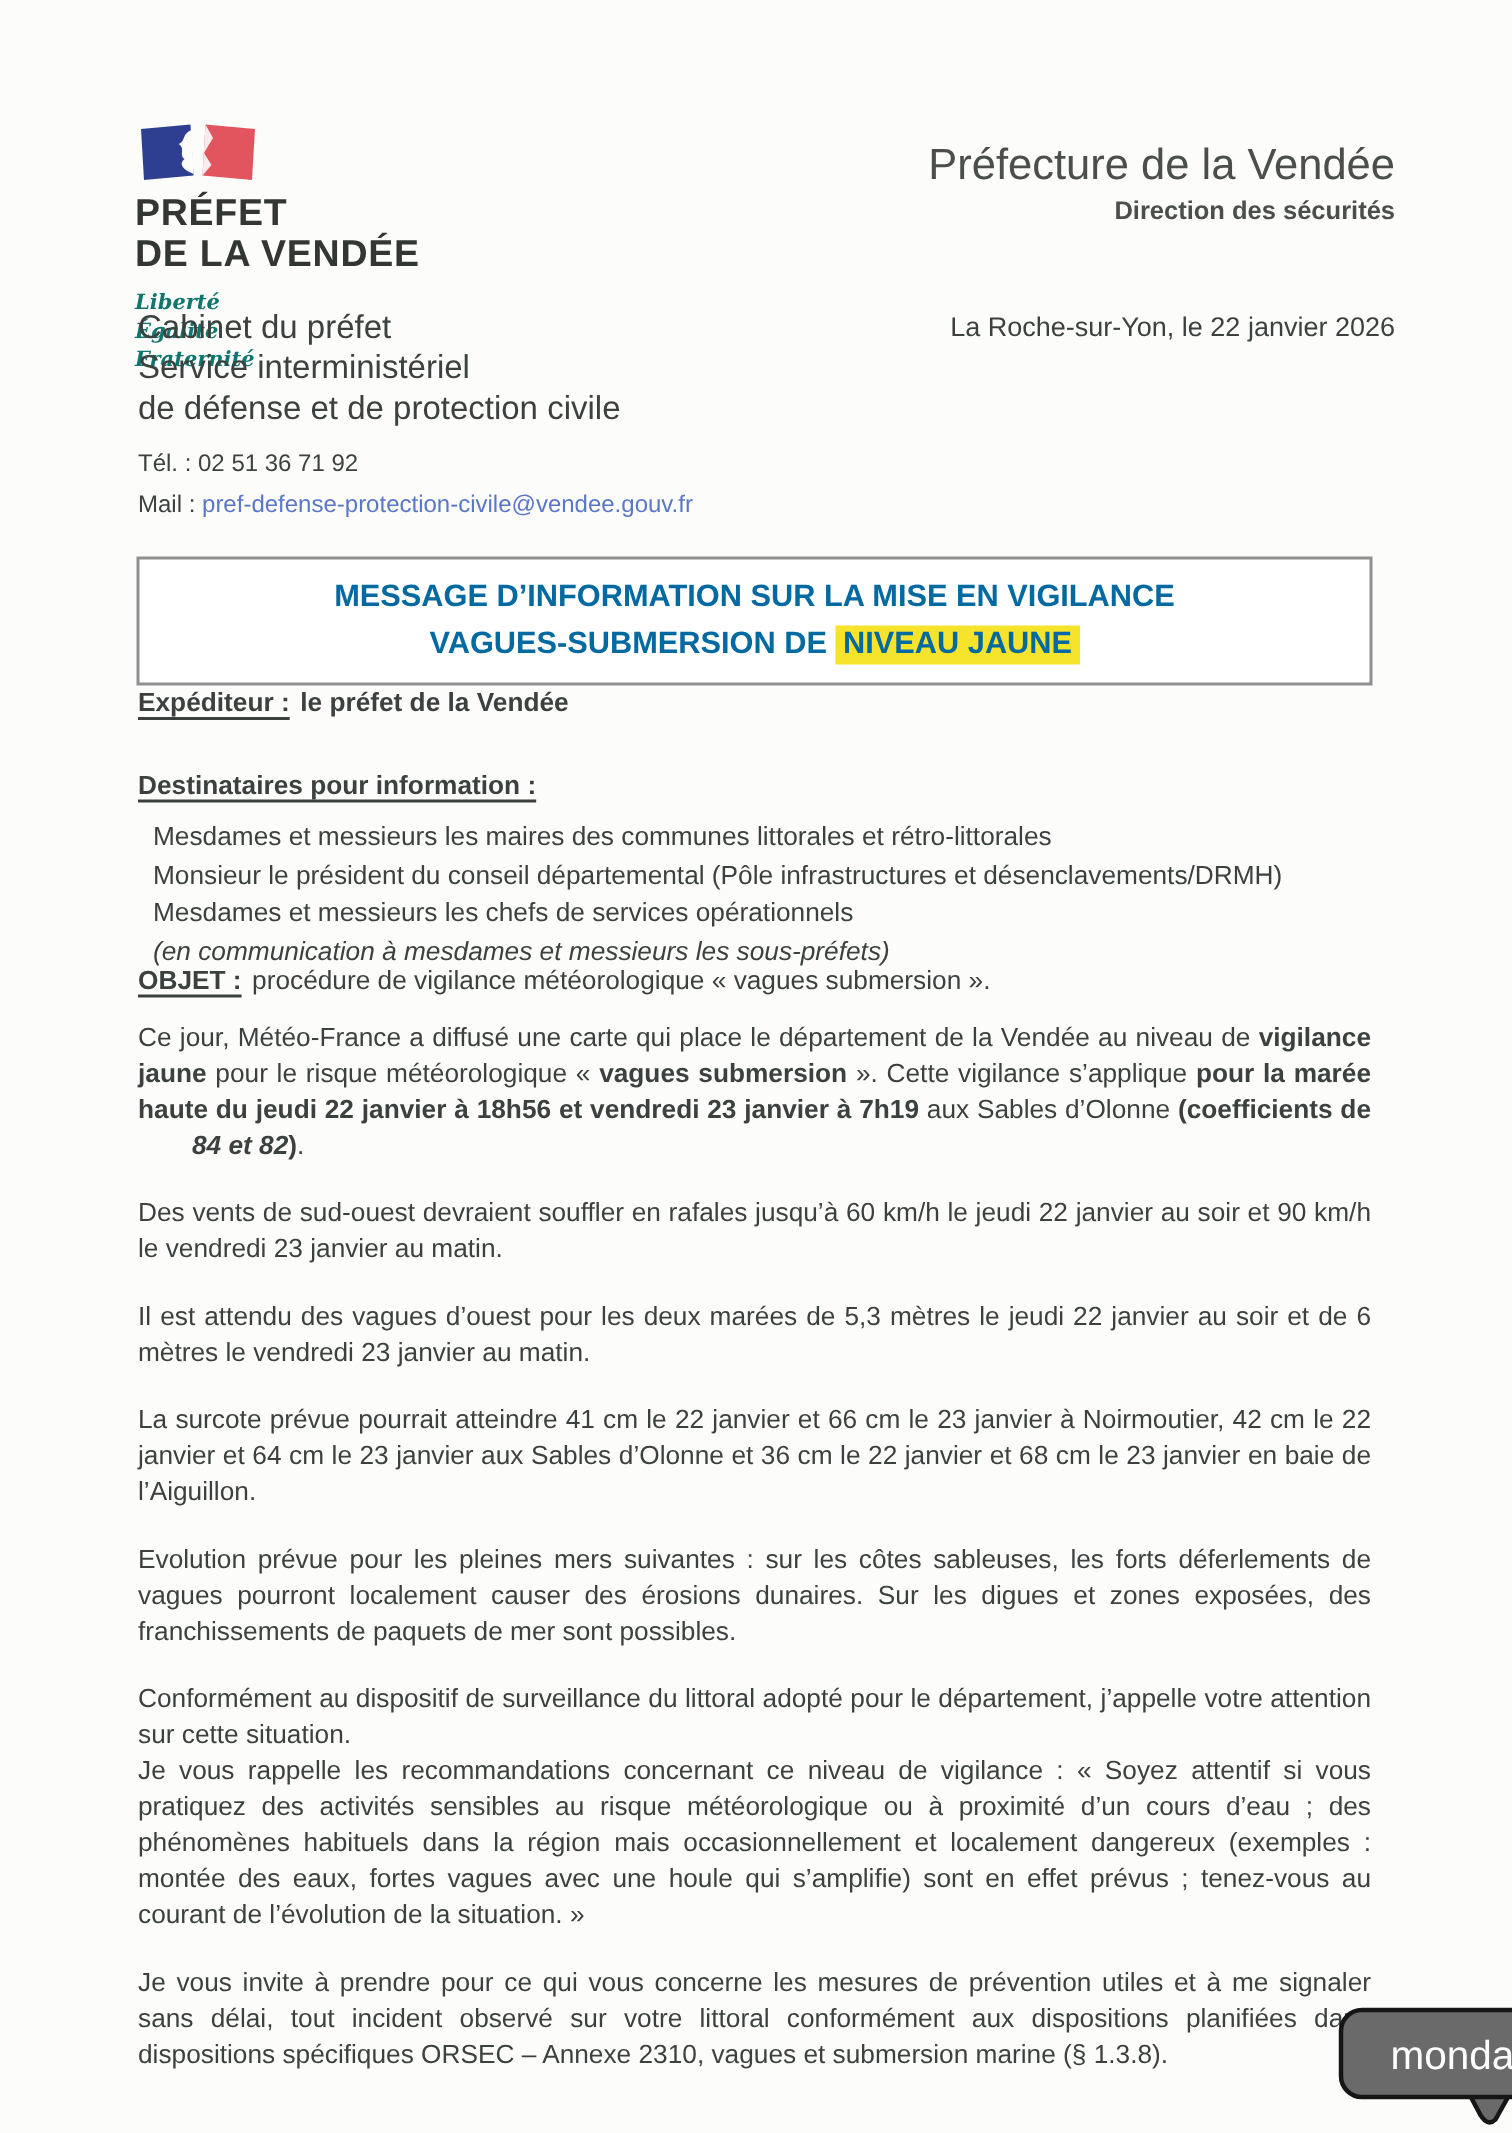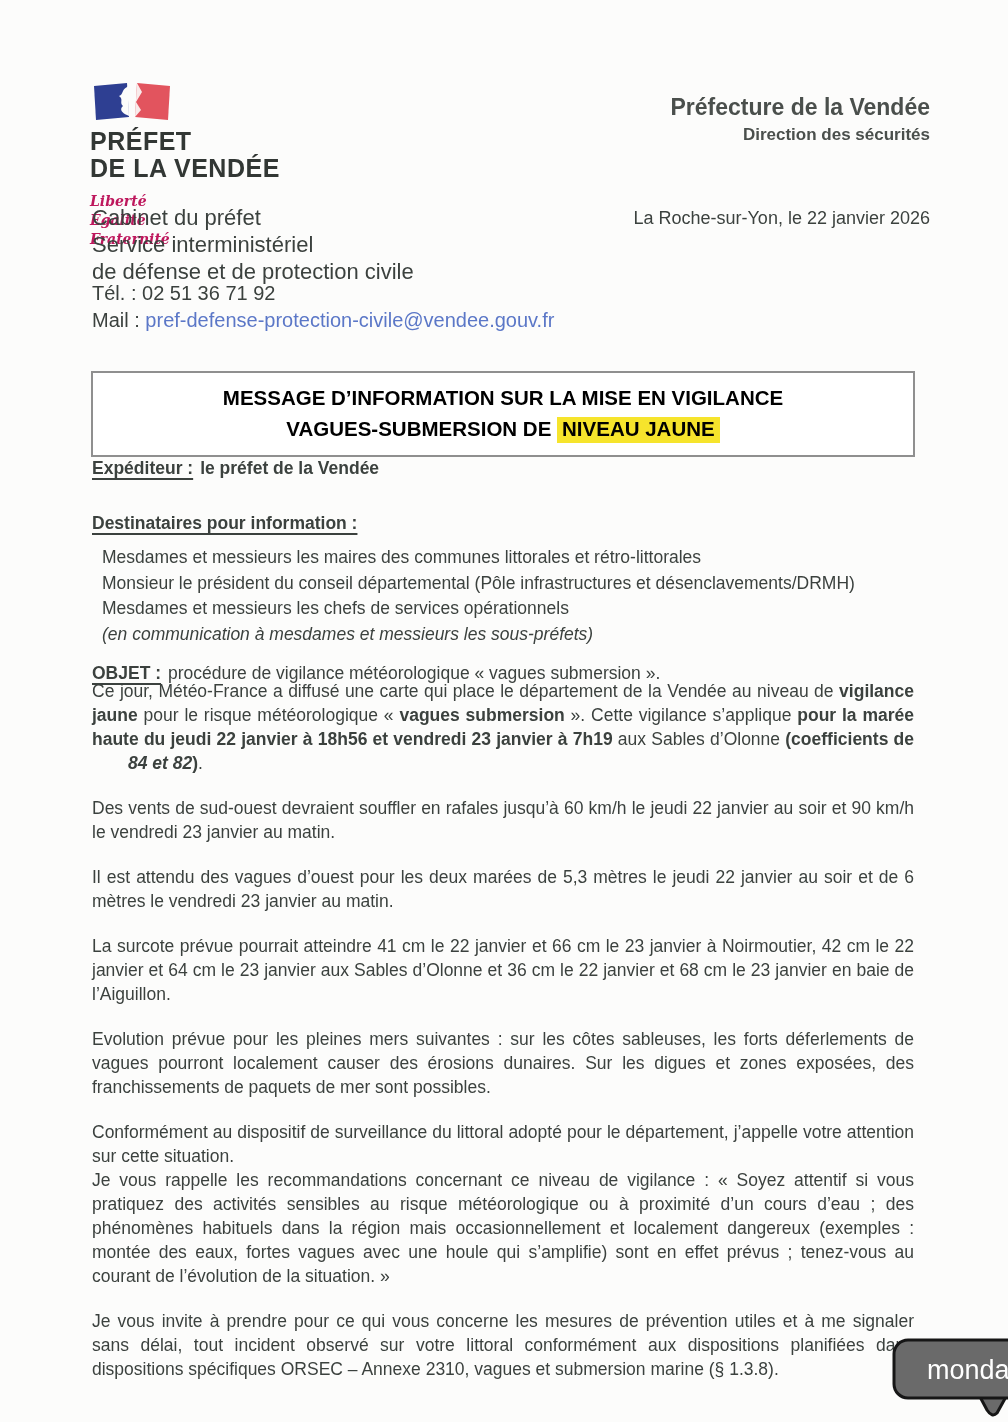--- a/index.html
+++ b/index.html
@@ -8,51 +8,51 @@
     background:var(--page_bg,#fcfcfb);overflow:hidden;
     font-family:"Liberation Sans",sans-serif;color:var(--text,#3b413e);
   }
   .abs{position:absolute;}
 
   
   .logo-block{left:90px;top:80px;}
   .logo-title{margin-top:0;font-size:25px;font-weight:800;letter-spacing:.5px;
               line-height:27px;color:#323734;}
   .motto{margin-top:10px;font-family:"DejaVu Serif",serif;font-style:italic;
-         font-weight:700;font-size:14px;line-height:19px;color:#be185d;}
+         font-weight:700;font-size:14px;line-height:19px;color:#0f766e;}
 
   
   .header-right{right:78px;top:94px;text-align:right;color:#4a4f4c;}
-  .header-right .l1{font-size:23px;font-weight:700;}
+  .header-right .l1{font-size:29px;font-weight:400;}
   .header-right .l2{font-size:17px;font-weight:700;margin-top:4px;}
 
   .sender-block{left:92px;top:204px;font-size:22px;line-height:27px;}
   .dateline{right:78px;top:208px;font-size:18px;}
-  .contact{left:92px;top:280px;font-size:20px;line-height:27px;}
+  .contact{left:92px;top:296px;font-size:16px;line-height:27px;}
   .contact a{color:var(--link,#5b77c7);text-decoration:none;}
 
   
   .title-box{
     left:91px;top:371px;width:804px;padding:9px 8px 11px;
     border:2px solid var(--box_border,#8f8f8f);
     text-align:center;font-size:20.5px;font-weight:700;line-height:31px;
-    color:#000000;background:#fff;
+    color:#0369a1;background:#fff;
   }
   .hl{background:var(--highlight,#f6e42c);padding:0 5px 3px;}
 
   
   .lbl{font-weight:700;text-decoration:underline;text-underline-offset:4px;
        text-decoration-thickness:1.5px;}
   .expediteur{left:92px;top:458px;font-size:17.5px;}
   .expediteur .val{font-weight:700;margin-left:7px;}
   .destinataires{left:92px;top:513px;font-size:17.5px;}
   .destinataires .lines{margin-top:11px;padding-left:10px;line-height:25.5px;
                         font-size:17.5px;}
   .destinataires .it{font-style:italic;}
-  .objet{left:92px;top:643px;font-size:17.5px;margin-top:20px;}
+  .objet{left:92px;top:643px;font-size:17.5px;}
   .objet .val{margin-left:7px;}
 
   
   .body-text{left:92px;top:679px;width:822px;font-size:17.5px;line-height:24px;}
   .body-text p{margin:0 0 21px;text-align:justify;}
   .body-text p.tight{margin-bottom:0;}
   .body-text .b{font-weight:700;}
   .body-text .i{font-style:italic;margin-left:36px;}
 
   

